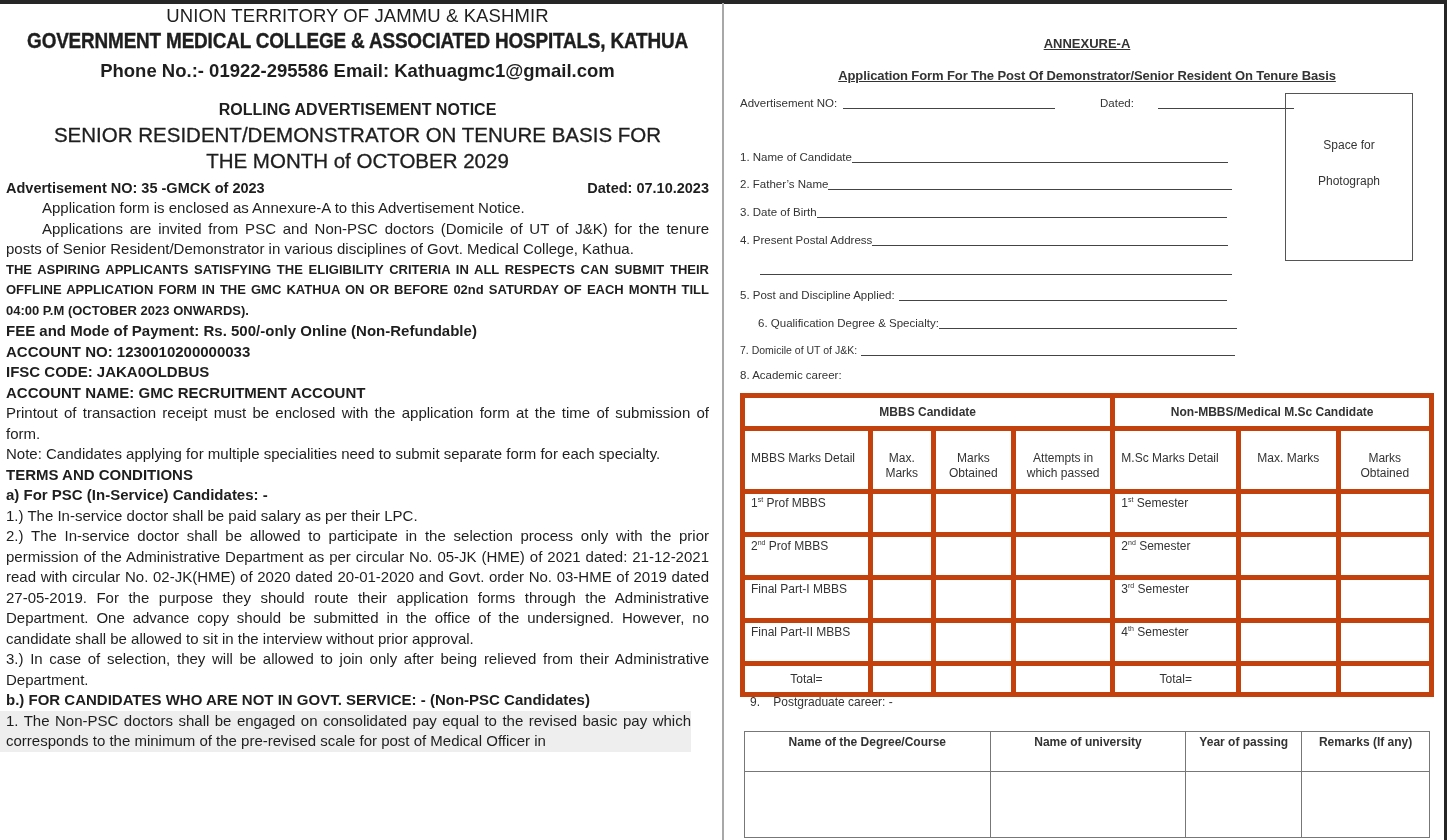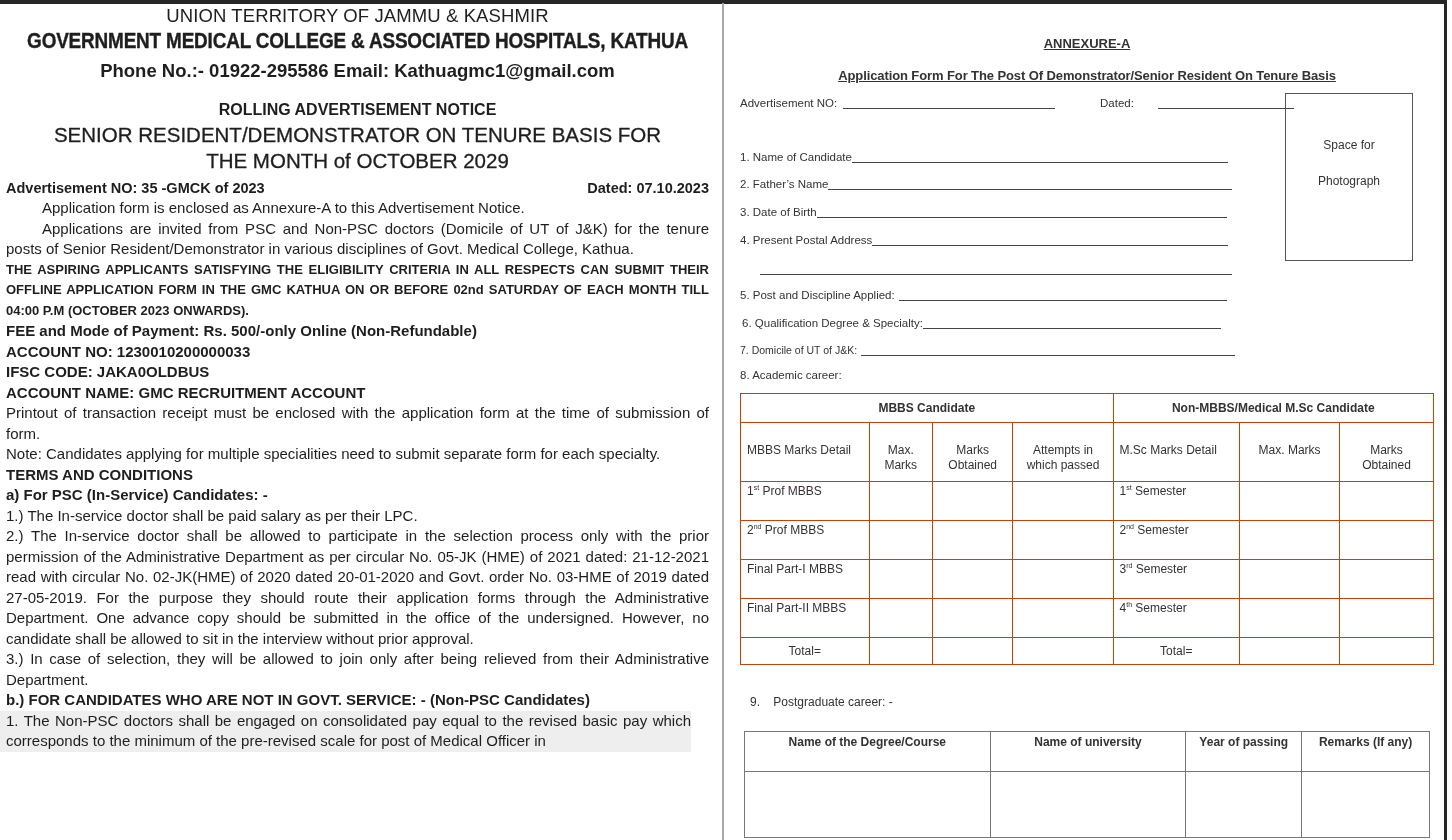--- a/index.html
+++ b/index.html
@@ -27,21 +27,21 @@
   
   .right { position: absolute; left: 726px; top: 4px; width: 718px; height: 836px; font-family: "Liberation Sans", sans-serif; color: #333; }
   .annex-title { position: absolute; left: 0; width: 722px; top: 32px; text-align: center; font-size: 13px; font-weight: bold; text-decoration: underline; }
   .form-title { position: absolute; left: 0; width: 722px; top: 64px; text-align: center; font-size: 13px; font-weight: bold; text-decoration: underline; letter-spacing: -0.1px; }
   .field { position: absolute; font-size: 11.5px; display: flex; align-items: flex-end; white-space: nowrap; }
   .field .uline { border-bottom: 1px solid #444; height: 12px; }
   .photo-box { position: absolute; left: 559px; top: 89px; width: 126px; height: 166px; border: 1.5px solid #555; text-align: center; font-size: 12px; }
   .photo-box div { position: absolute; left: 0; width: 100%; }
 
   table.marks { position: absolute; left: 14px; top: 389px; width: 694px; border-collapse: collapse; font-size: 12px; }
-  table.marks td { border: 1px solid #c2410c; padding: 2px 6px; vertical-align: top; margin-left: 32px; }
+  table.marks td { border: 5px solid #c2410c; padding: 2px 6px; vertical-align: top; margin-left: 32px; }
   table.marks .hcell { text-align: center; font-weight: bold; height: 24px; vertical-align: middle; }
   table.marks .sub { text-align: center; height: 36px; line-height: 15px; padding-top: 20px; }
   table.marks .rowlbl { height: 34px; padding-top: 2px; }
   table.marks .total { text-align: center; height: 22px; vertical-align: middle; }
   sup { font-size: 7px; }
 
   .pg-label { position: absolute; left: 24px; top: 691px; font-size: 12px; }
   table.pg { position: absolute; left: 18px; top: 727px; width: 686px; border-collapse: collapse; font-size: 12px; }
   table.pg td { border: 1px solid #777; text-align: center; }
   table.pg .th { font-weight: bold; height: 35px; vertical-align: top; padding-top: 3px; text-align: center; }
@@ -117,21 +117,21 @@
     <span>4.  Present Postal Address</span>
     <span class="uline" style="width:356px;"></span>
   </div>
   <div class="field" style="left:34px; top:258px;">
     <span class="uline" style="width:472px;"></span>
   </div>
   <div class="field" style="left:14px; top:284px;">
     <span>5. Post and Discipline Applied:</span>
     <span class="uline" style="width:328px; margin-left:4px;"></span>
   </div>
-  <div class="field" style="left:16px; top:312px;">
+  <div class="field" style="left:32px; top:312px;">
     <span>6. Qualification Degree &amp; Specialty:</span>
     <span class="uline" style="width:298px;"></span>
   </div>
   <div class="field" style="left:14px; top:339px; font-size:10.5px;">
     <span>7. Domicile of UT of J&amp;K:</span>
     <span class="uline" style="width:374px; margin-left:4px;"></span>
   </div>
   <div class="field" style="left:14px; top:365px;">
     <span>8. Academic career:</span>
   </div>

